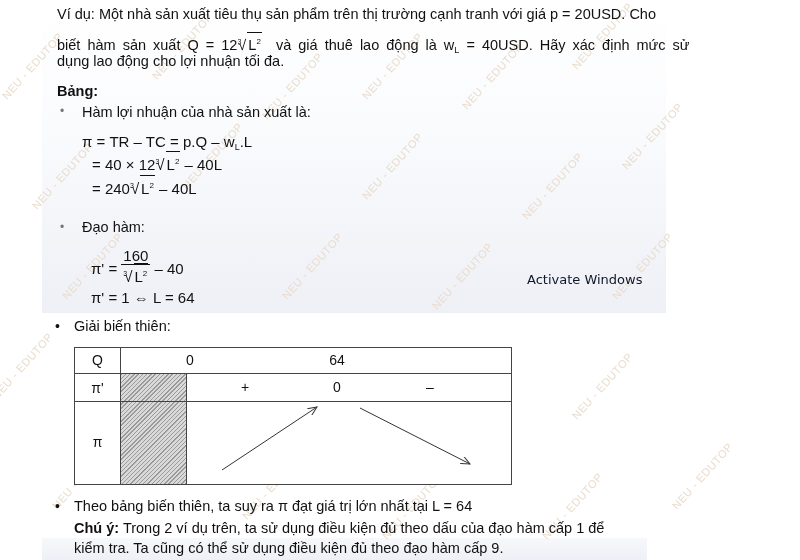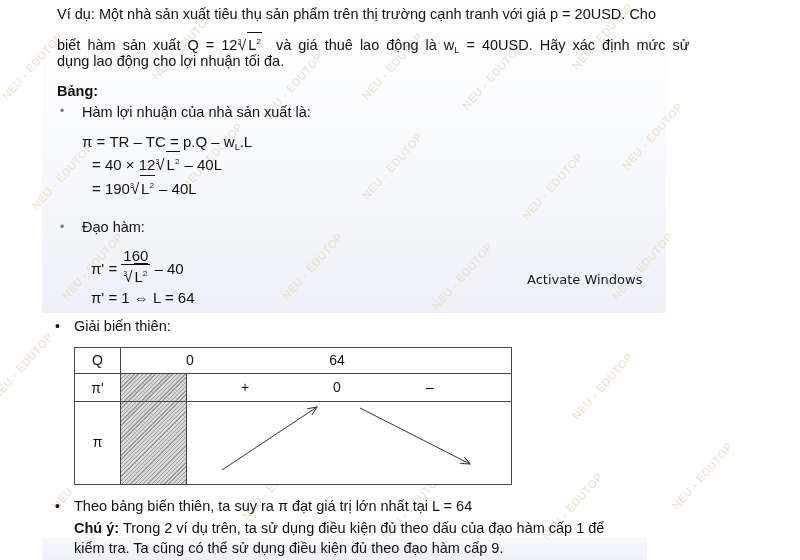--- a/index.html
+++ b/index.html
@@ -106,21 +106,21 @@
 <div class="txt" style="left:82px;top:103px">Hàm lợi nhuận của nhà sản xuất là:</div>
 
 <div class="math" style="left:82px;top:133px">
   <span>π = TR – TC = p.Q – w</span><span class="sub">L</span><span>.L</span>
 </div>
 <div class="math" style="left:92px;top:156px">
   <span>= 40 × 12</span><span class="root"><span class="idx">3</span>√<span class="rad"><span>L</span><span class="sup">2</span></span></span>
   <span>– 40L</span>
 </div>
 <div class="math" style="left:92px;top:180px">
-  <span>= 190</span><span class="root"><span class="idx">3</span>√<span class="rad"><span>L</span><span class="sup">2</span></span></span>
+  <span>= 240</span><span class="root"><span class="idx">3</span>√<span class="rad"><span>L</span><span class="sup">2</span></span></span>
   <span>– 40L</span>
 </div>
 
 <span class="bullet" style="left:60px;top:220px">•</span>
 <div class="txt" style="left:82px;top:218px">Đạo hàm:</div>
 
 <div class="math" style="left:91px;top:247px">
   <span style="vertical-align:middle">π' =</span>
   <span class="frac">
     <span class="num">160</span>

